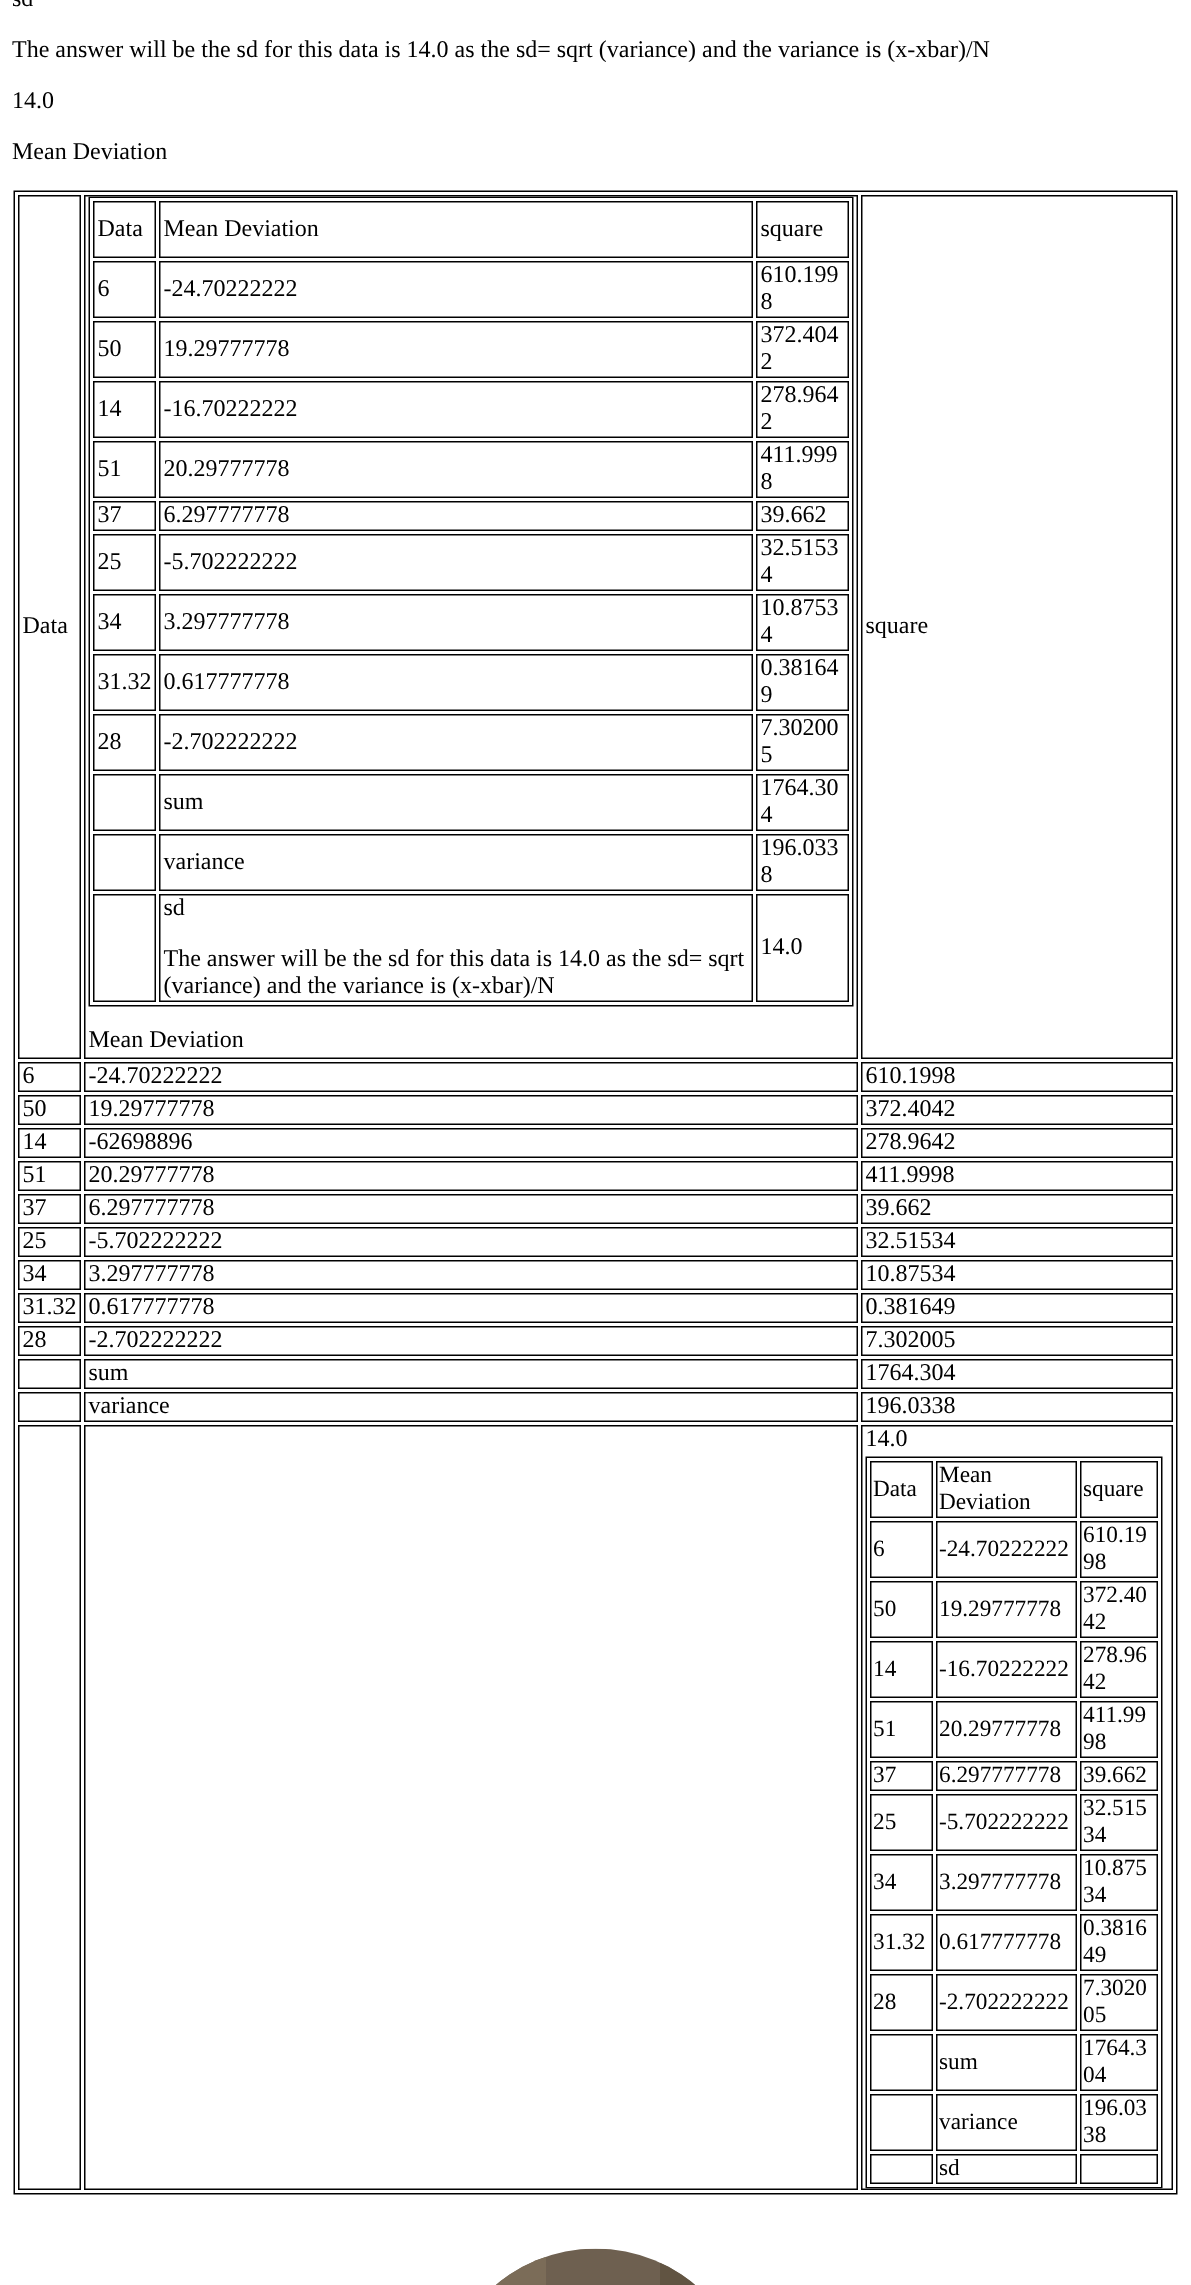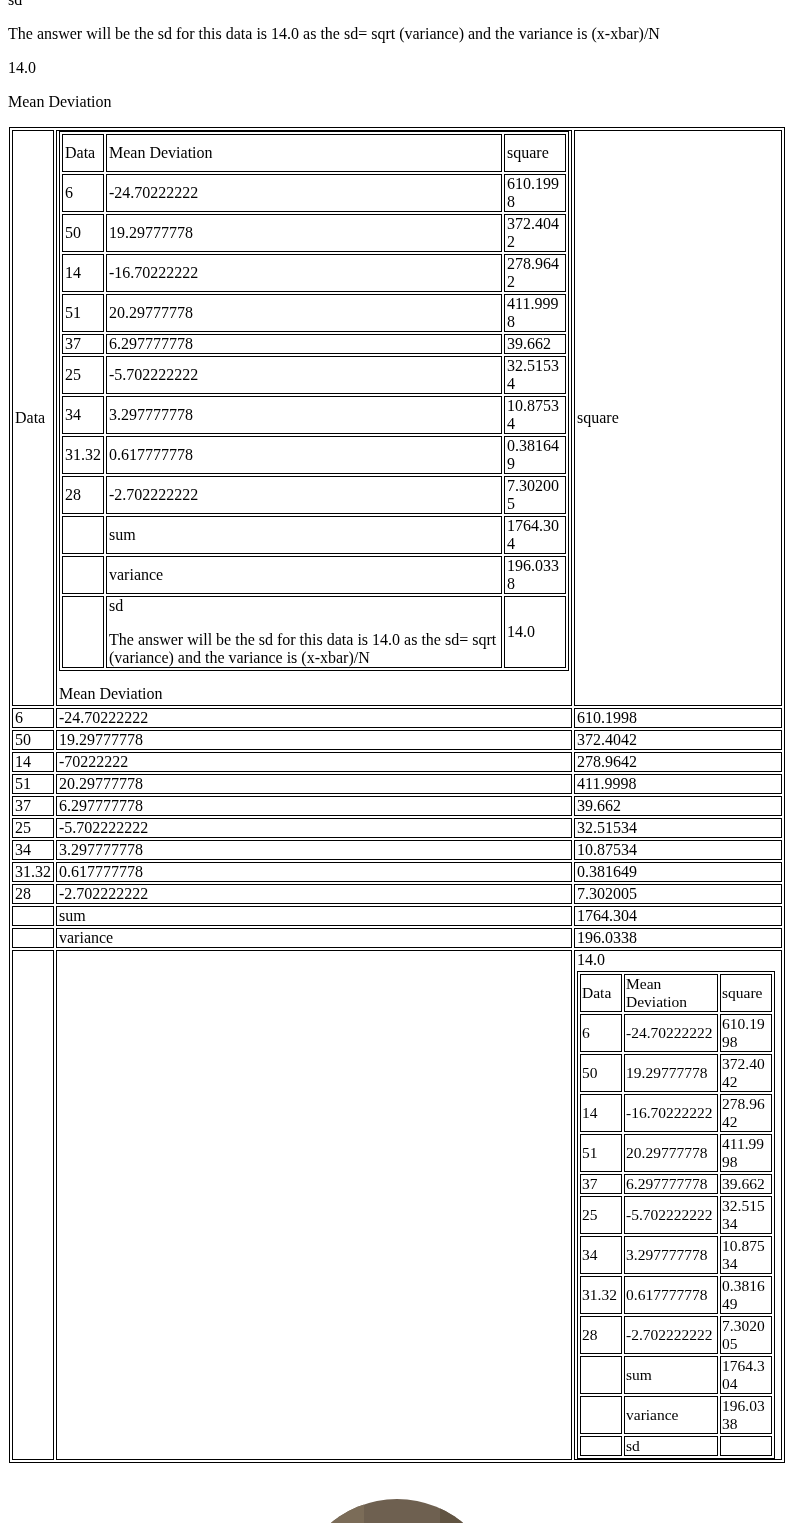--- a/index.html
+++ b/index.html
@@ -149,21 +149,21 @@
         <td>-24.70222222</td>
         <td>610.1998</td>
       </tr>
     <tr>
         <td>50</td>
         <td>19.29777778</td>
         <td>372.4042</td>
       </tr>
     <tr>
         <td>14</td>
-        <td>-70222222</td>
+        <td>-62698896</td>
         <td>278.9642</td>
       </tr>
     <tr>
         <td>51</td>
         <td>20.29777778</td>
         <td>411.9998</td>
       </tr>
     <tr>
         <td>37</td>
         <td>6.297777778</td>

